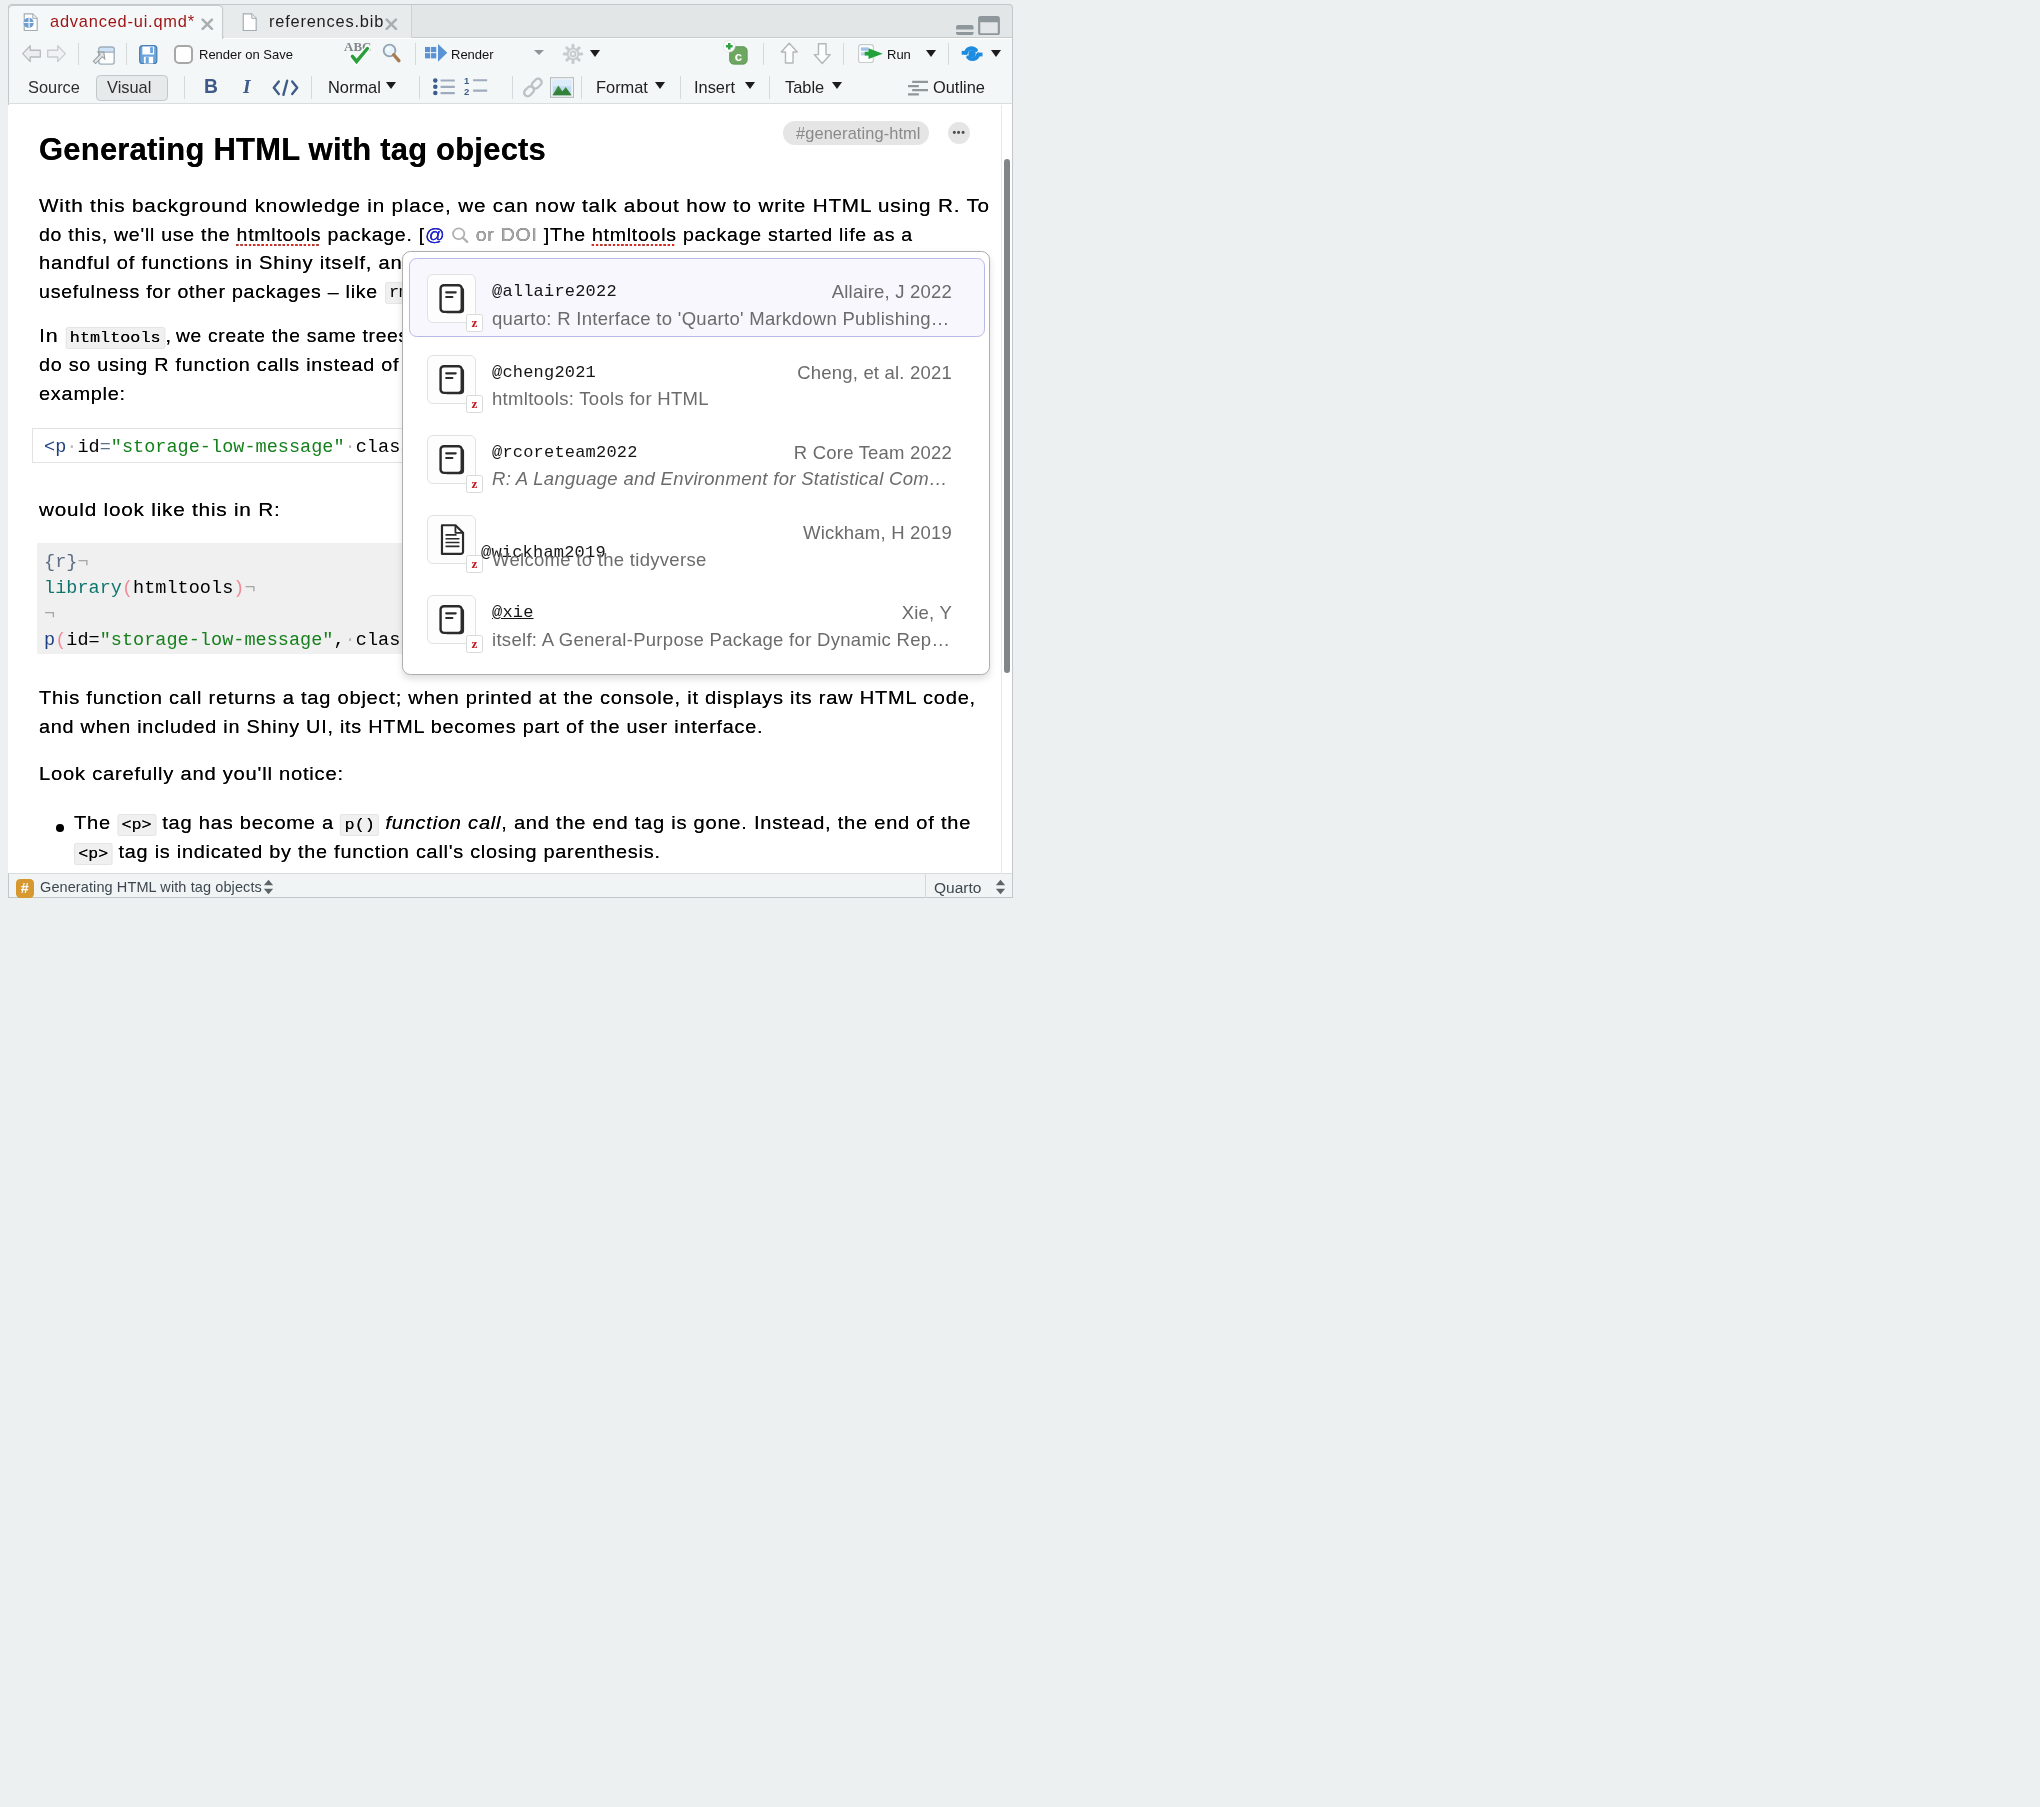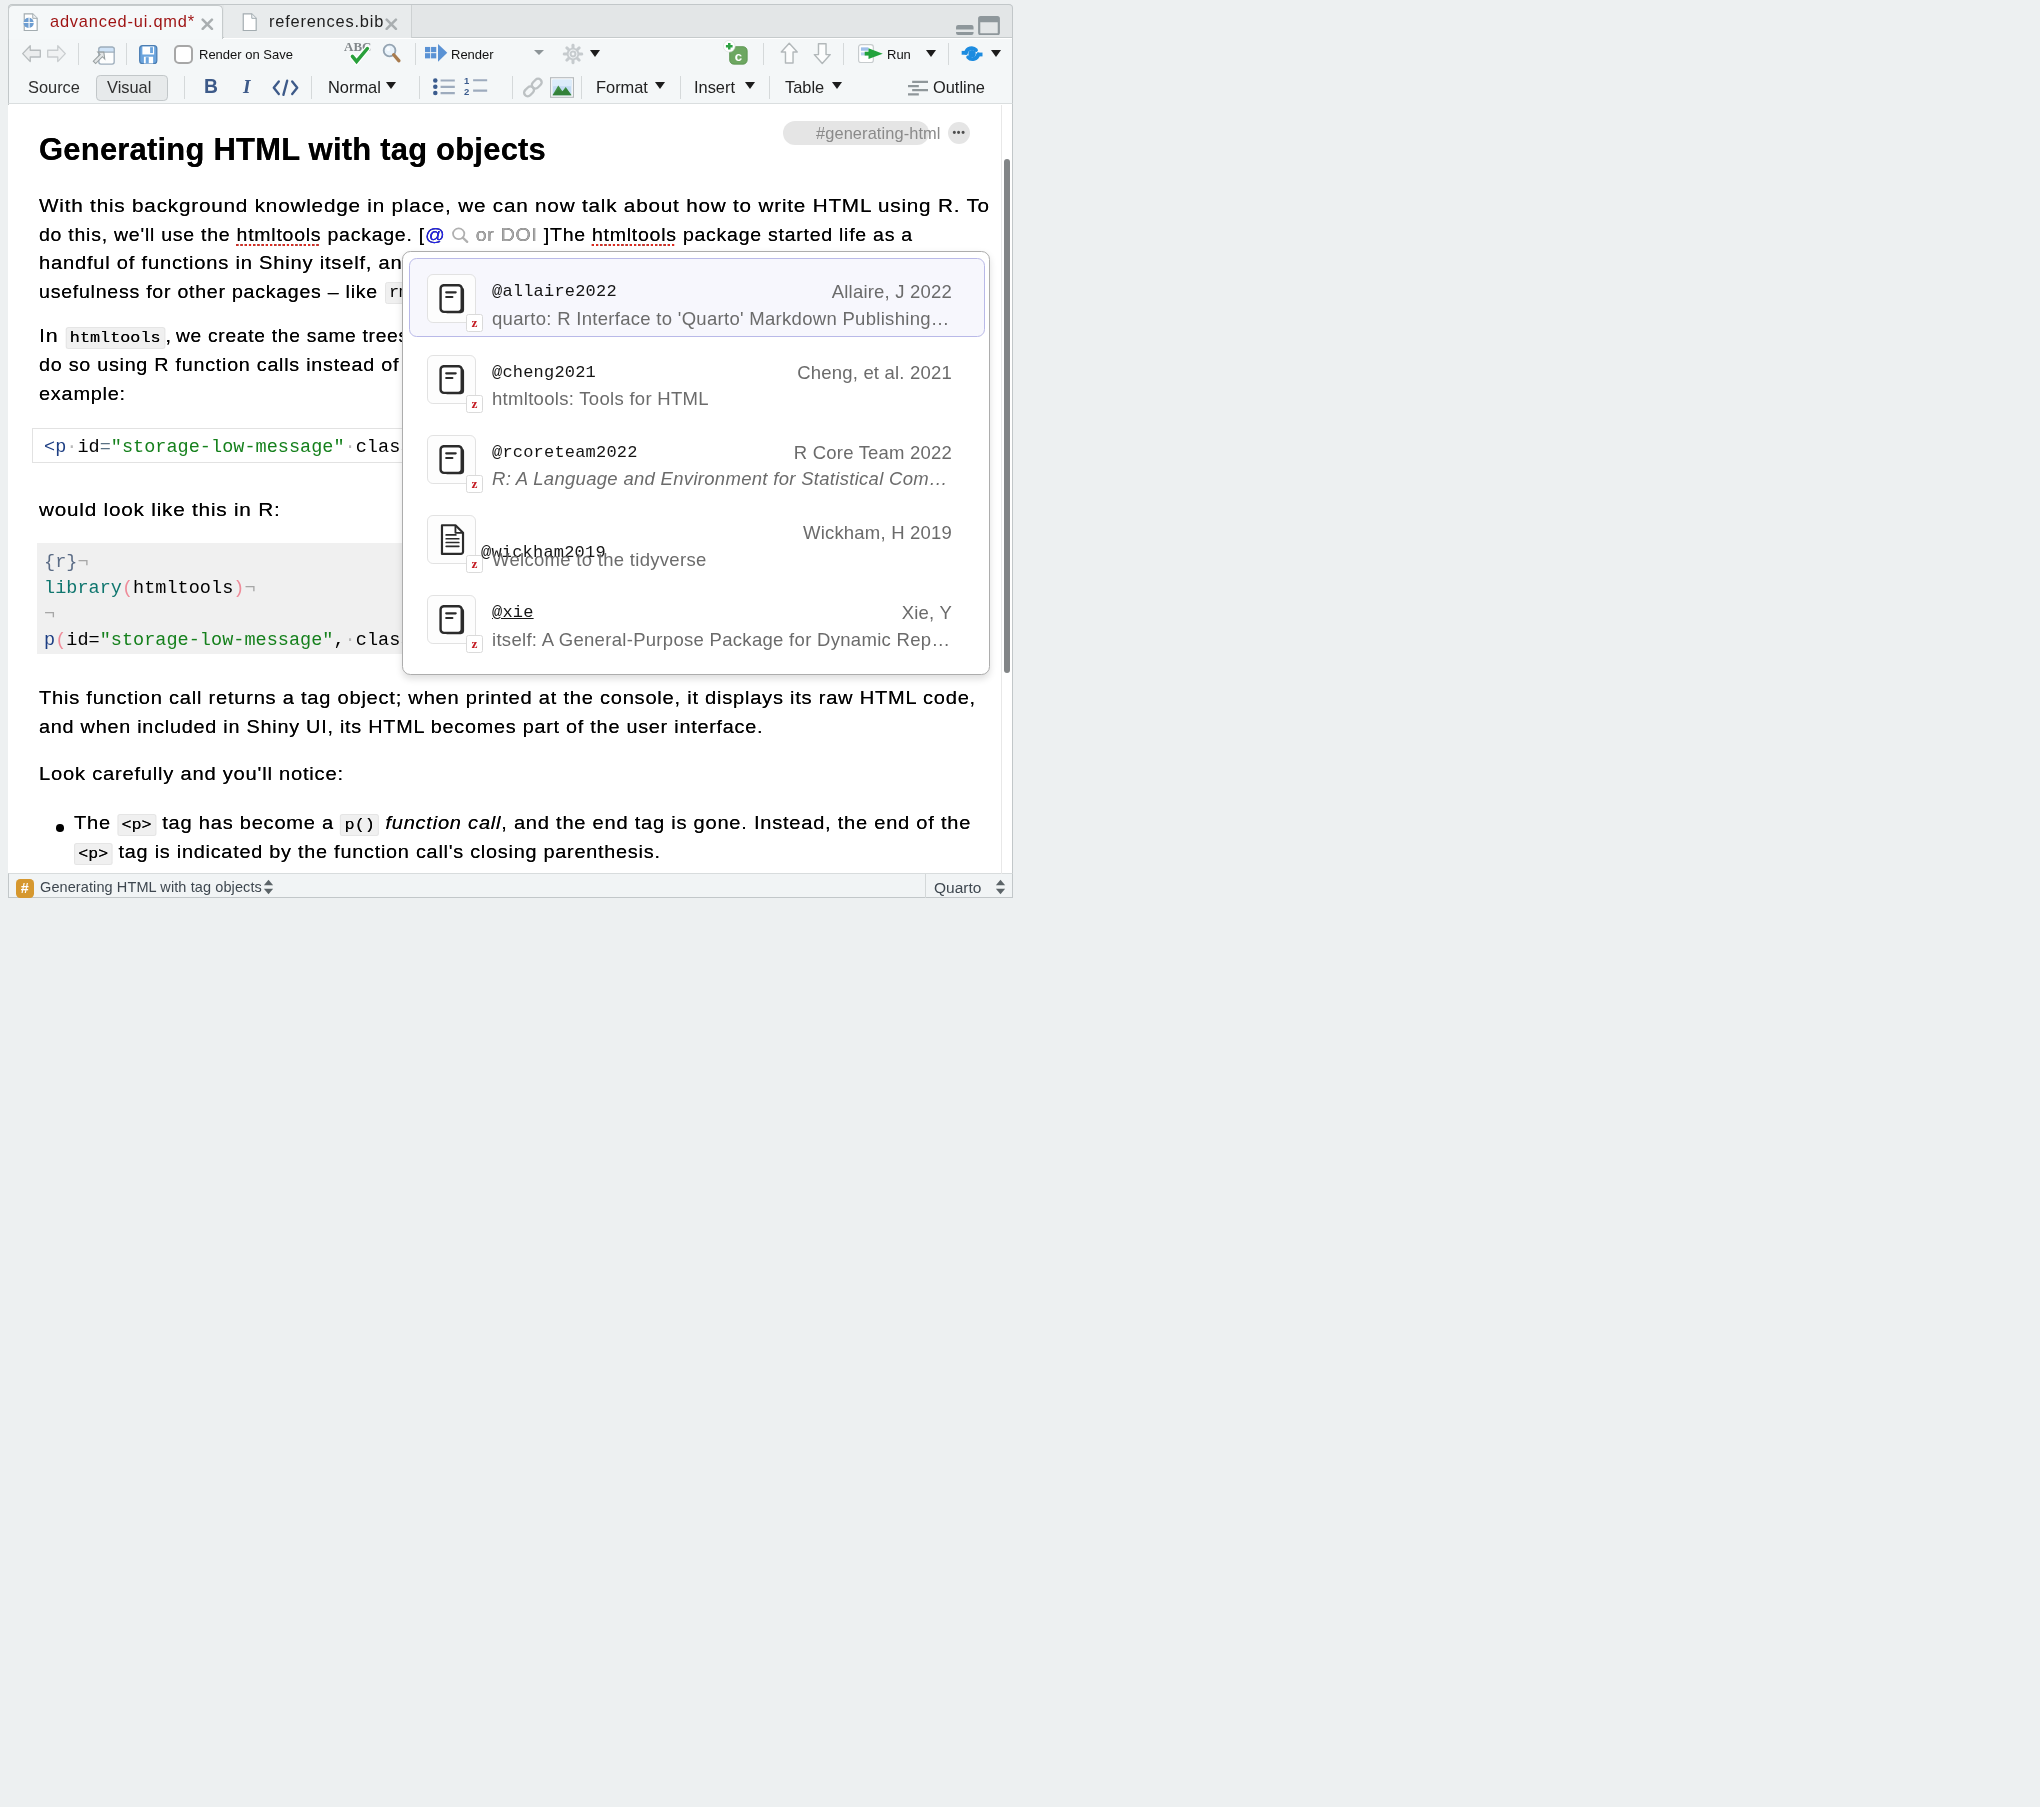--- a/index.html
+++ b/index.html
@@ -217,21 +217,21 @@
 <div class="dd" style="left:745px; top:82px;"></div>
 <div class="sep2" style="left:769px;"></div>
 <div class="tb2txt" style="left:785px; top:70px;">Table</div>
 <div class="dd" style="left:832px; top:82px;"></div>
 <svg class="abs" style="left:908px; top:80px;" width="20" height="17" viewBox="0 0 24 20">
   <path d="M5 2 H24 M0 7 H13 M5 12 H24 M0 17 H13" stroke="#8f979a" stroke-width="2.7"></path>
 </svg>
 <div class="tb2txt" style="left:933px; top:70px;">Outline</div>
 
 <div class="abs" style="left:783px; top:121px; width:146px; height:24px; background:#e5e5e5; border-radius:12px;"></div>
-<div class="abs" style="left:796px; top:121px; font:16.4px/24px 'Liberation Sans',sans-serif; color:#8a8a8a; letter-spacing:0.1px;margin-left:20px;">#generating-html</div>
+<div class="abs" style="left:796px; top:121px; font:16.4px/24px 'Liberation Sans',sans-serif; color:#8a8a8a; letter-spacing:0.1px;">#generating-html</div>
 <div class="abs" style="left:948px; top:122px; width:22px; height:22px; background:#e5e5e5; border-radius:11px;"></div>
 <div class="abs" style="left:948px; top:122px; width:22px; font:bold 10.5px/21px 'Liberation Sans',sans-serif; color:#4e4e4e; text-align:center; letter-spacing:0.7px;">•••</div>
 <div class="t" style="left:39px; top:133px; font-size:31px; line-height:34px; font-weight:bold; letter-spacing:0.2px;">Generating HTML with tag objects</div>
 <div class="t" style="left:39px; top:191px; transform:scaleX(1.12);">With this background knowledge in place, we can now talk about how to write HTML using R. To</div>
 <div class="t" style="left:39px; top:220px; transform:scaleX(1.055);">do this, we'll use the <span class="sp">htmltools</span> package. [<span style="color:#2222ee;">@</span> <svg width="17" height="17" viewBox="0 0 20 20" style="vertical-align:-2.5px;">
       <circle cx="8" cy="8" r="6.3" fill="none" stroke="#b0b0b0" stroke-width="2"></circle>
       <path d="M12.7 12.7 L17.5 17.5" stroke="#b0b0b0" stroke-width="2.6" stroke-linecap="round"></path>
     </svg> <span class="gray">or DOI </span>]The <span class="sp">htmltools</span> package started life as a</div>
 <div class="t" style="left:39px; top:248px; transform:scaleX(1.09);">handful of functions in Shiny itself, and it was later spun into its own package to</div>
 <div class="t" style="left:39px; top:277px; transform:scaleX(1.058);">usefulness for other packages – like</div>

